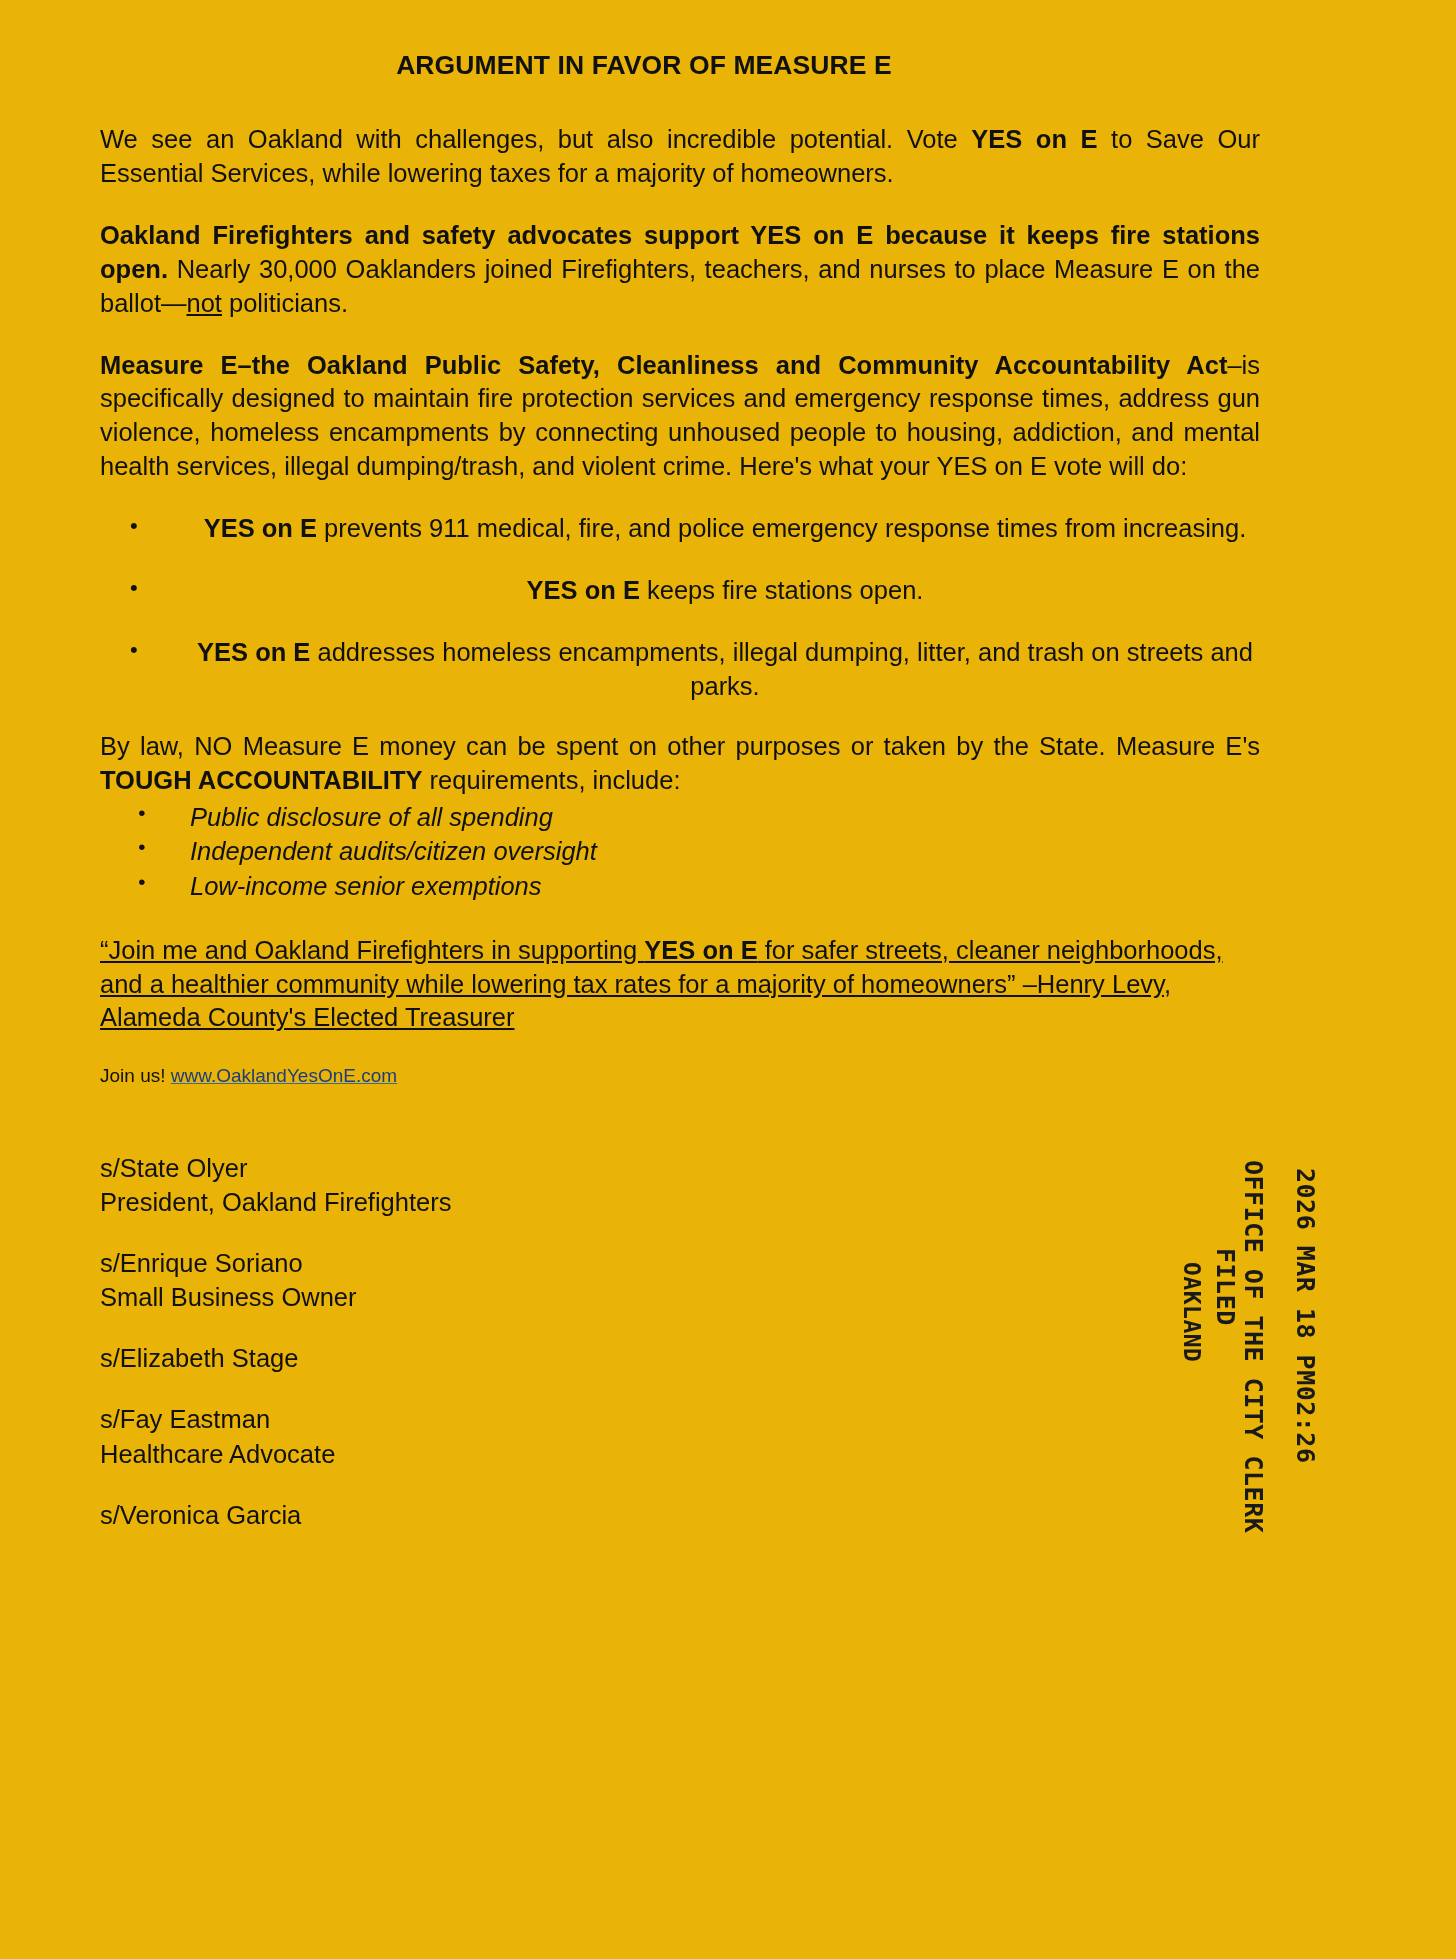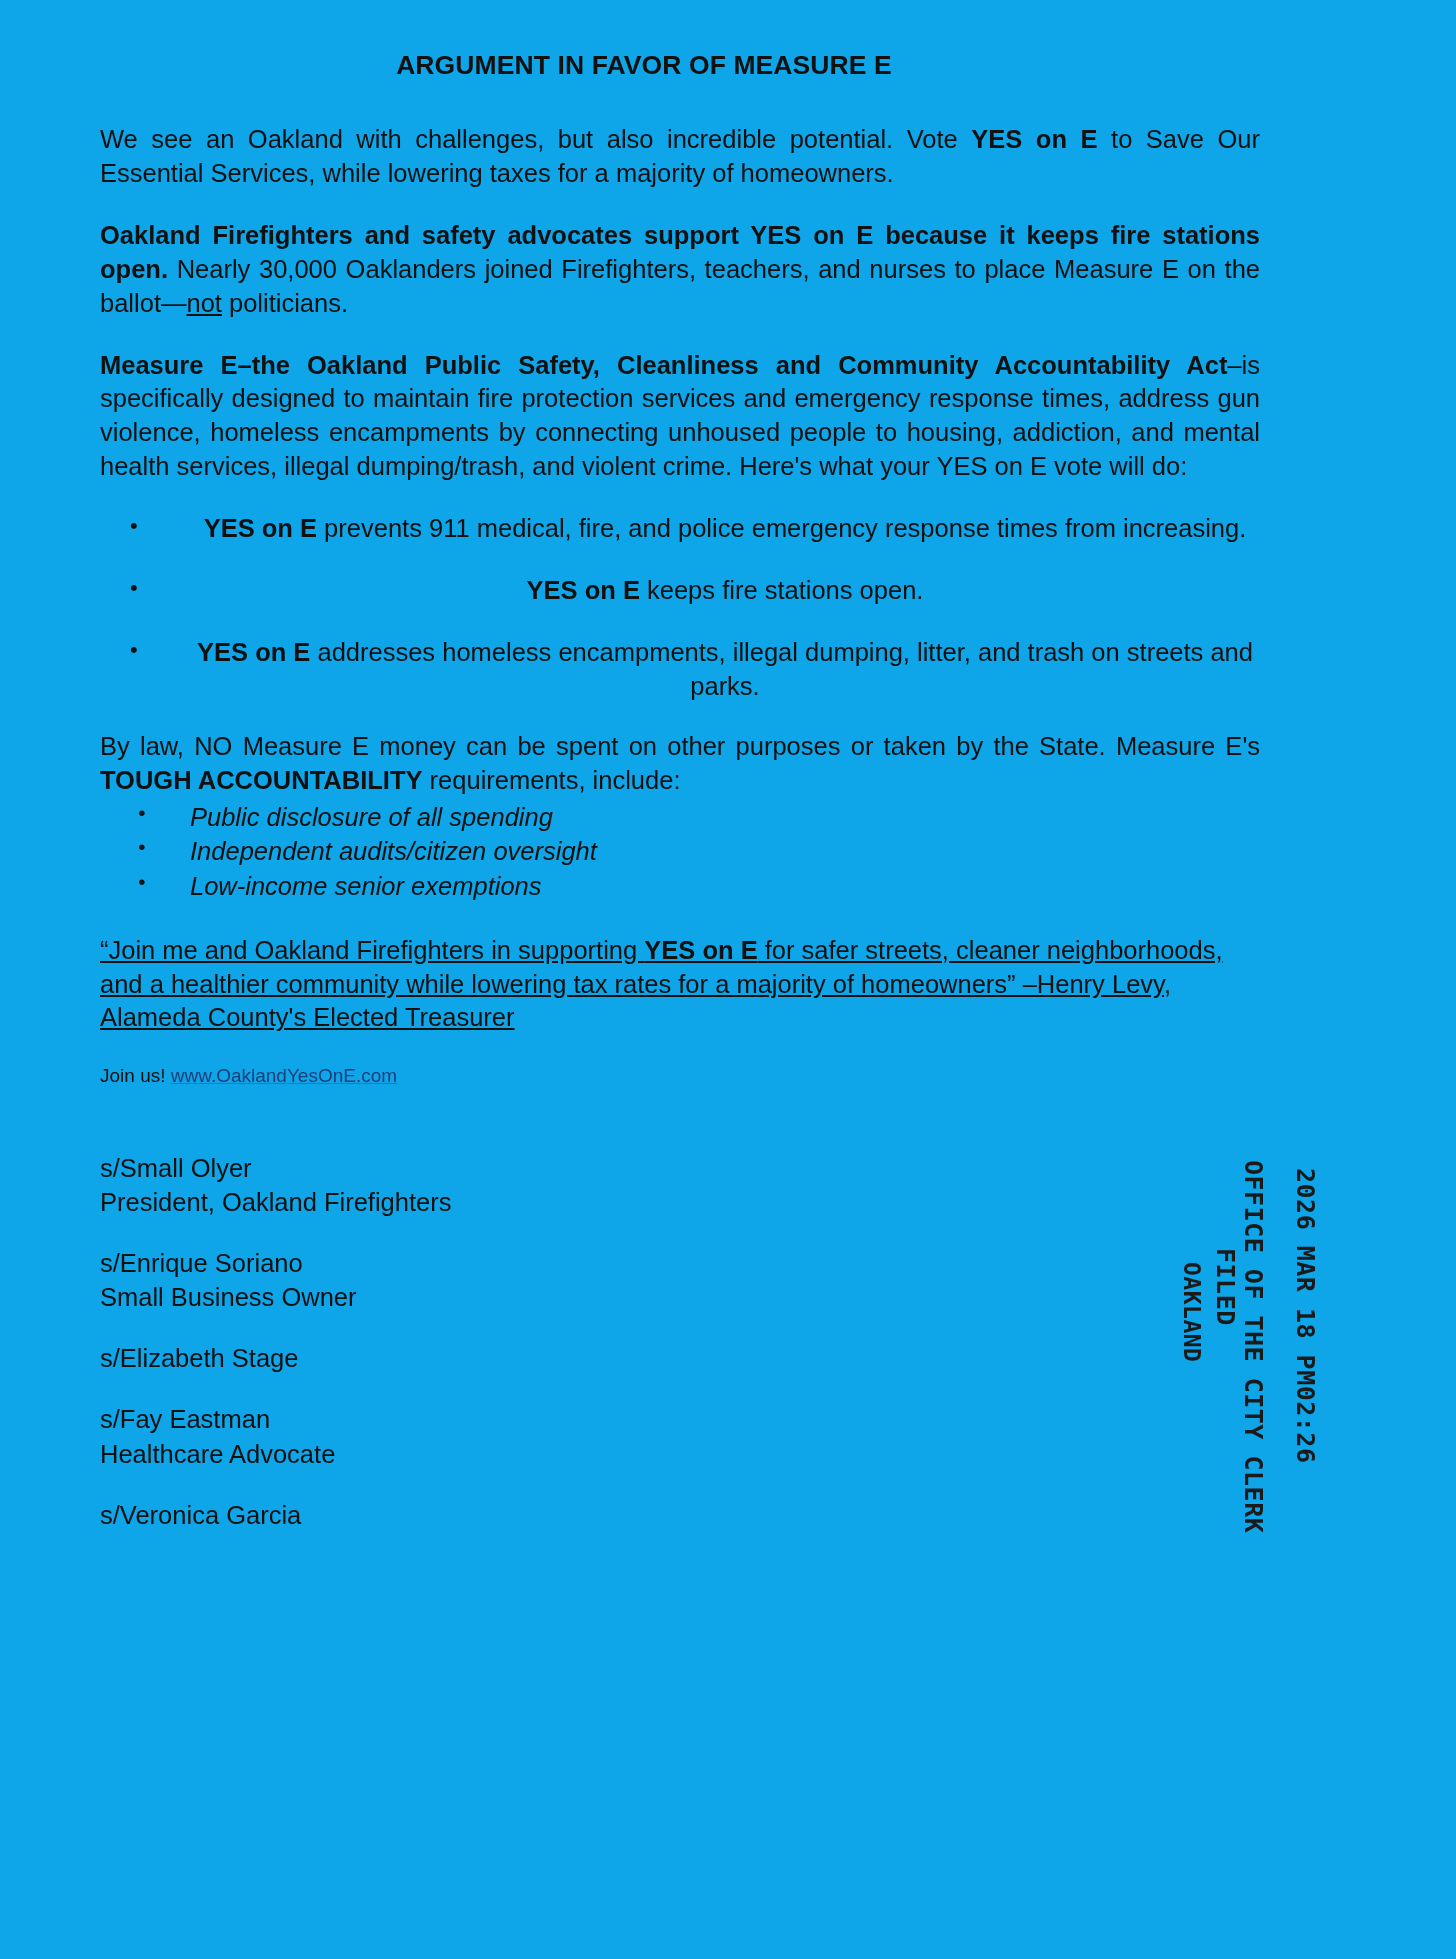--- a/index.html
+++ b/index.html
@@ -11,21 +11,21 @@
     width: 1456px;
     height: 1959px;
     position: relative;
     font-family: "Liberation Sans", sans-serif;
     color: #111111;
     overflow: hidden;
   }
   .page {
     position: absolute;
     inset: 0;
-    background: #0ea5e9;
+    background: #eab308;
   }
   .content {
     position: absolute;
     left: 100px;
     top: 50px;
     width: 1258px;
   }
   .doc-title {
     text-align: center;
     font-size: 26.5px;
@@ -160,21 +160,21 @@
       <li>Independent audits/citizen oversight</li>
       <li>Low-income senior exemptions</li>
     </ul>
 
     <p class="para last-left"><span>“Join me and Oakland Firefighters in supporting </span><span class="b">YES on E</span><span> for safer streets, cleaner neighborhoods, and a healthier community while lowering tax rates for a majority of homeowners” –Henry Levy, Alameda County's Elected Treasurer</span></p>
 
     <p class="joinline"><span>Join us! </span><a class="weblink" href="#">www.OaklandYesOnE.com</a></p>
 
     <div class="sig-block">
       <div class="sig-group">
-        <span class="name">s/Small Olyer</span>
+        <span class="name">s/State Olyer</span>
         <span class="role">President, Oakland Firefighters</span>
       </div>
       <div class="sig-group">
         <span class="name">s/Enrique Soriano</span>
         <span class="role">Small Business Owner</span>
       </div>
       <div class="sig-group">
         <span class="name">s/Elizabeth Stage</span>
       </div>
       <div class="sig-group">

